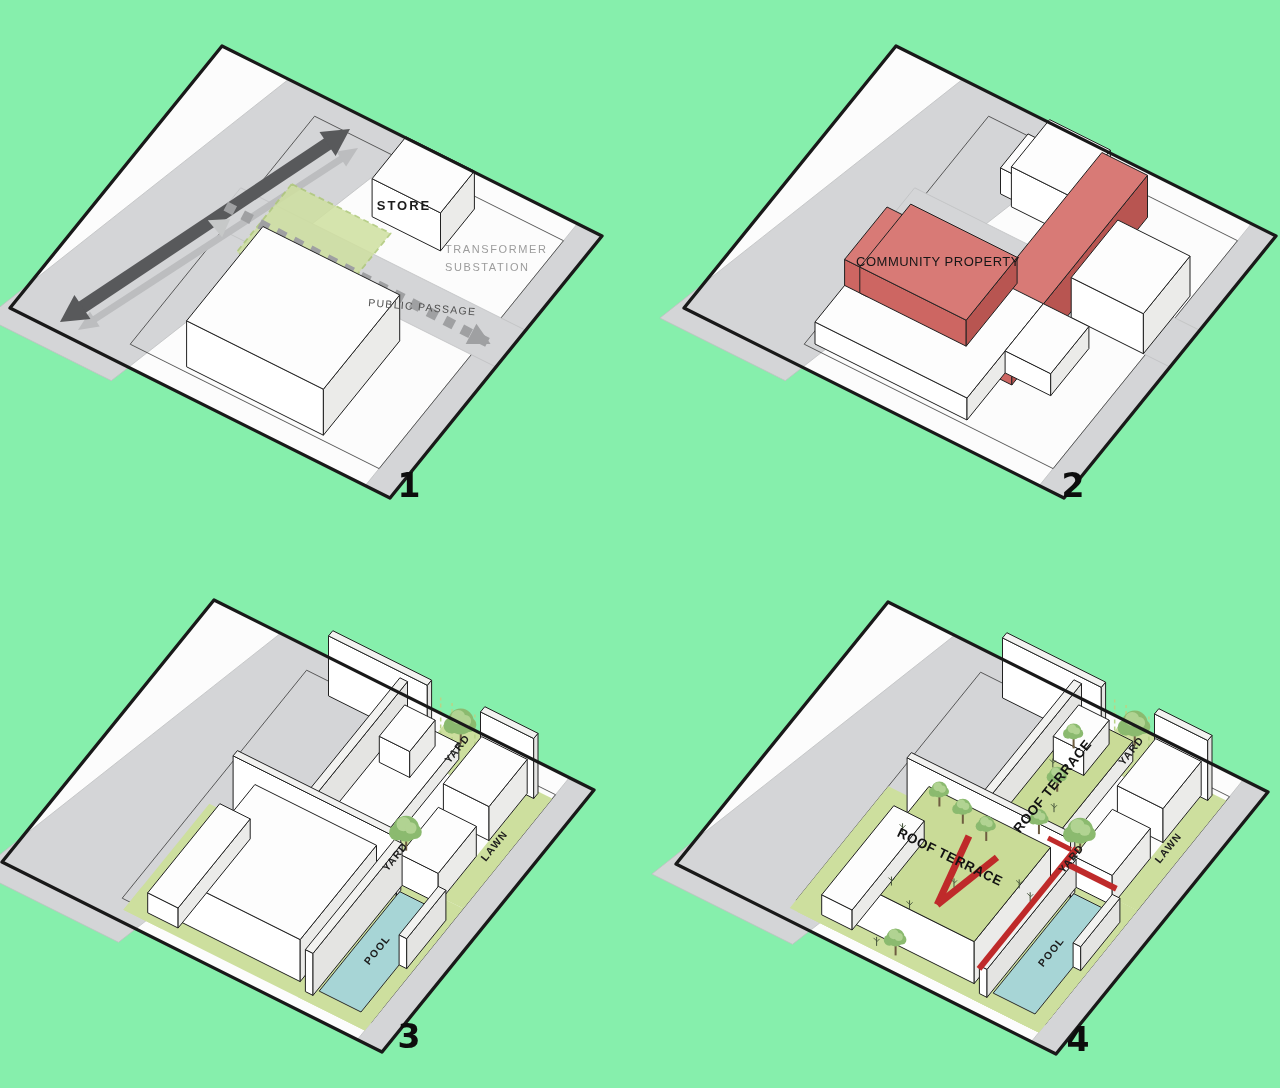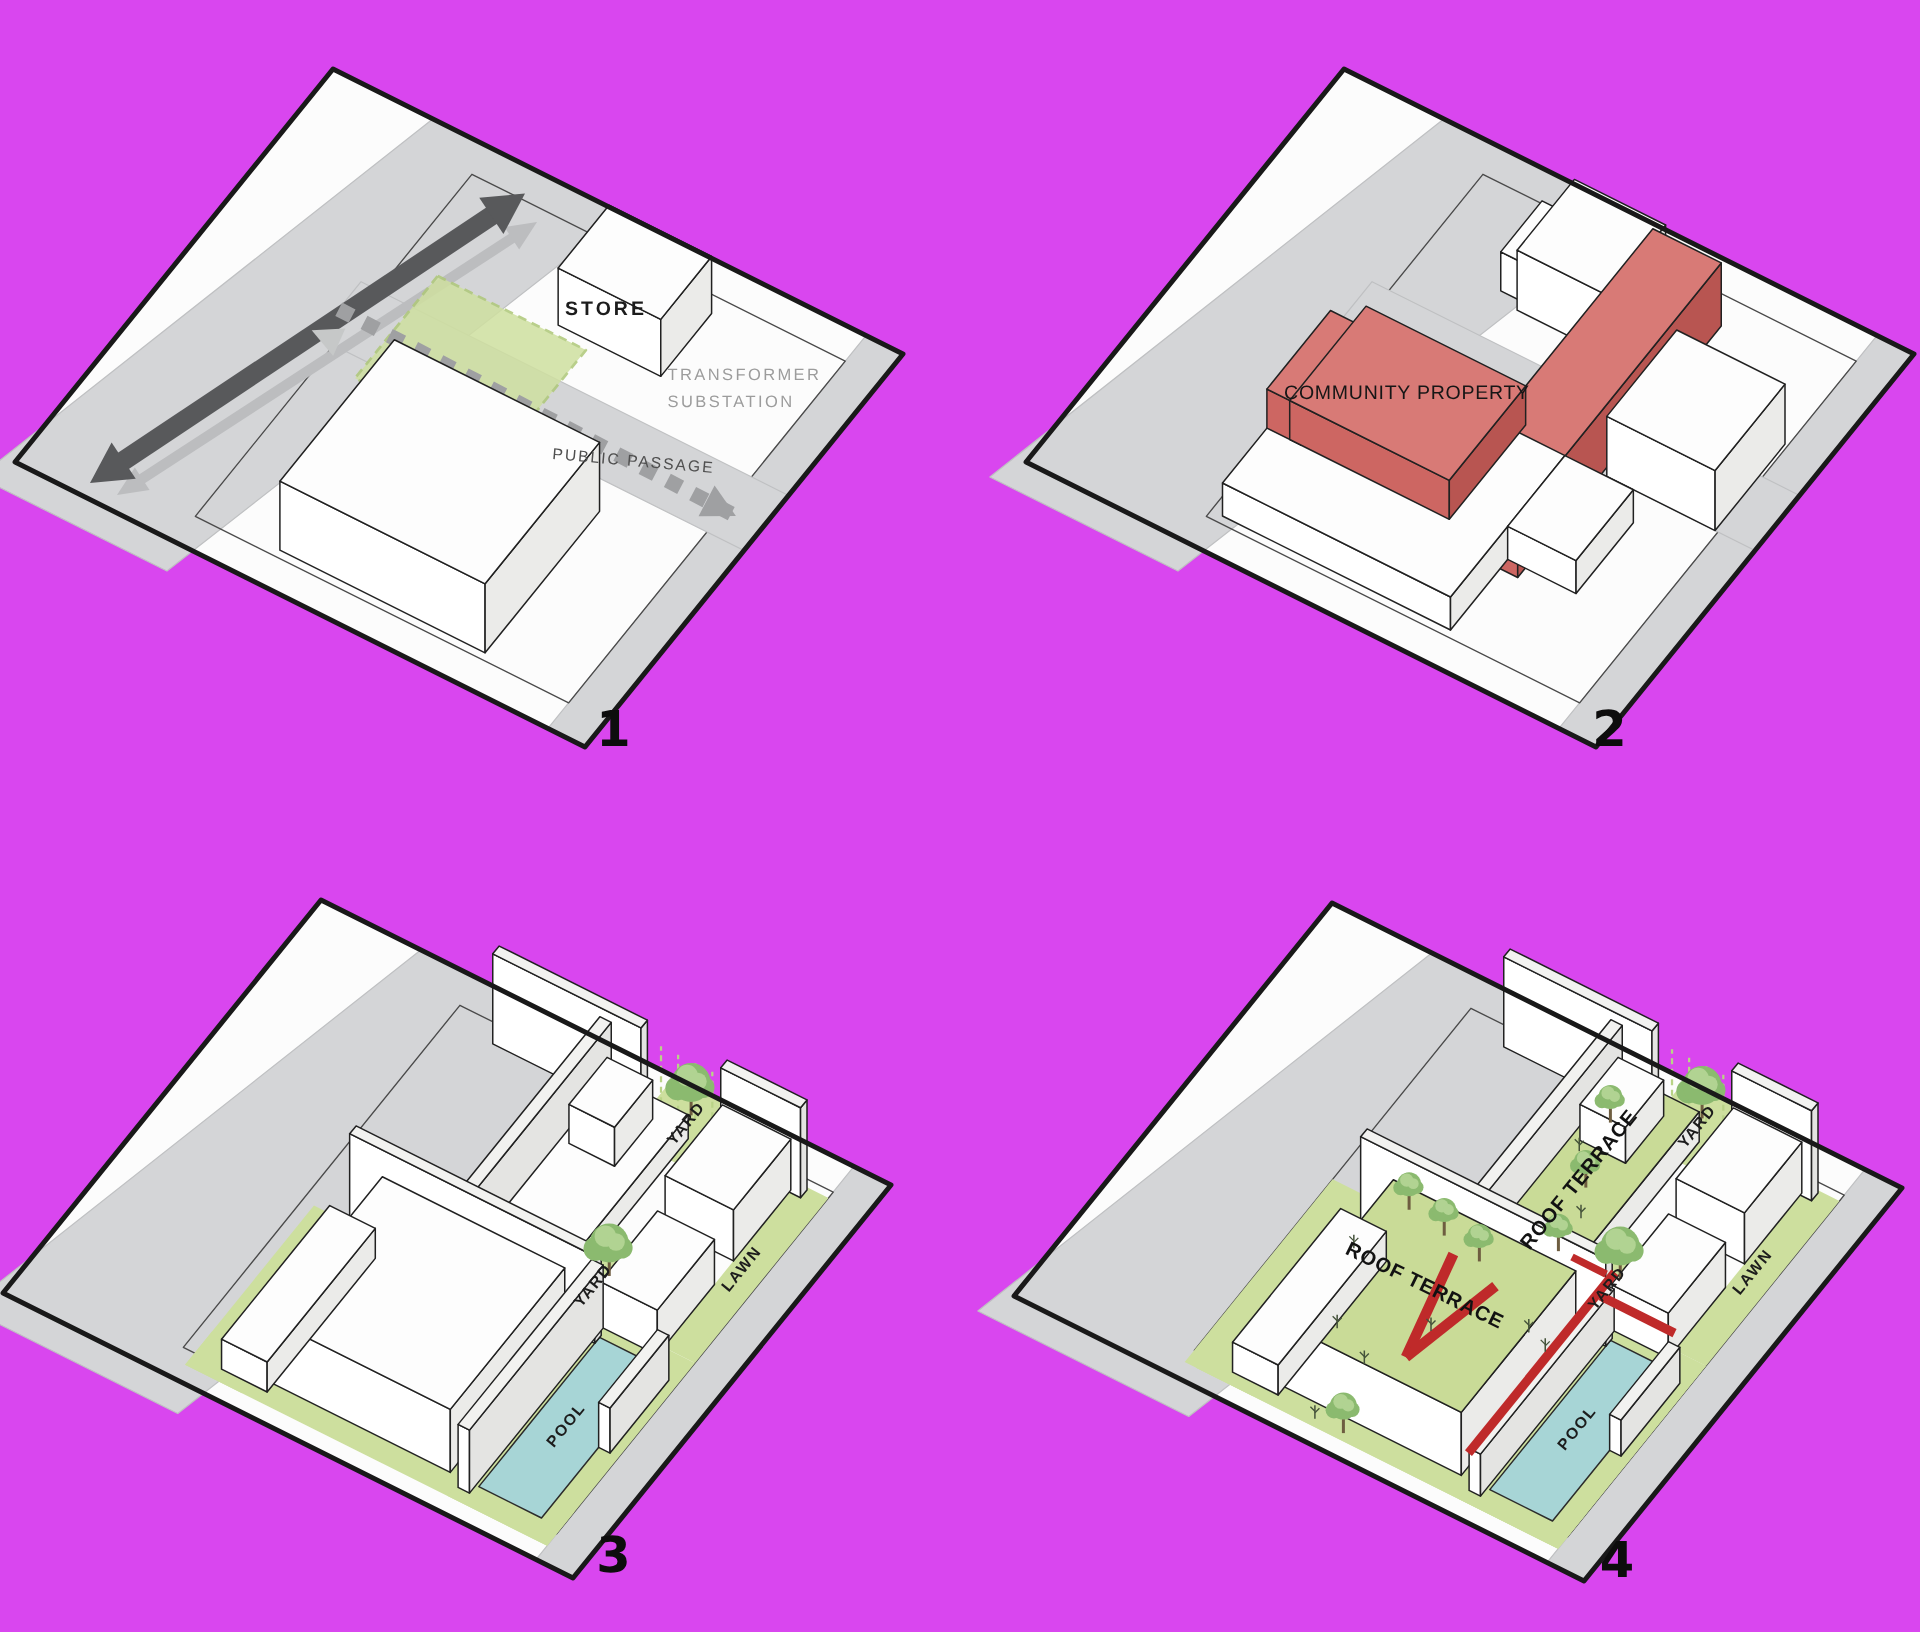--- a/index.html
+++ b/index.html
@@ -1,16 +1,16 @@
 <!DOCTYPE html>
 <html><head>
 <meta charset="utf-8">
 <style>
   html,body{margin:0;padding:0;background:#f7f7f5;}
-  .stage{position:relative;width:1280px;height:1088px;background:#d946ef;overflow:hidden;}
+  .stage{position:relative;width:1280px;height:1088px;background:#86efac;overflow:hidden;}
   svg{display:block;}
   text{font-family:"Liberation Sans",sans-serif;fill:#1c1c1c;}
   .lbl-store{font-size:13px;font-weight:700;letter-spacing:2px;}
   .lbl-gray{font-size:11px;font-weight:400;letter-spacing:1.6px;fill:#9c9c9c;}
   .lbl-passage{font-size:10.5px;font-weight:400;letter-spacing:1.3px;fill:#4f4f4f;}
   .lbl-cp{font-size:13px;font-weight:500;letter-spacing:0.5px;fill:#161616;}
   .lbl-site{font-size:10.5px;font-weight:700;letter-spacing:1.2px;}
   .lbl-terrace{font-size:13.5px;font-weight:700;letter-spacing:0.6px;fill:#121212;}
   .num{font-family:"DejaVu Sans","Liberation Sans",sans-serif;font-size:33px;font-weight:700;fill:#0d0d0d;}
 </style>

